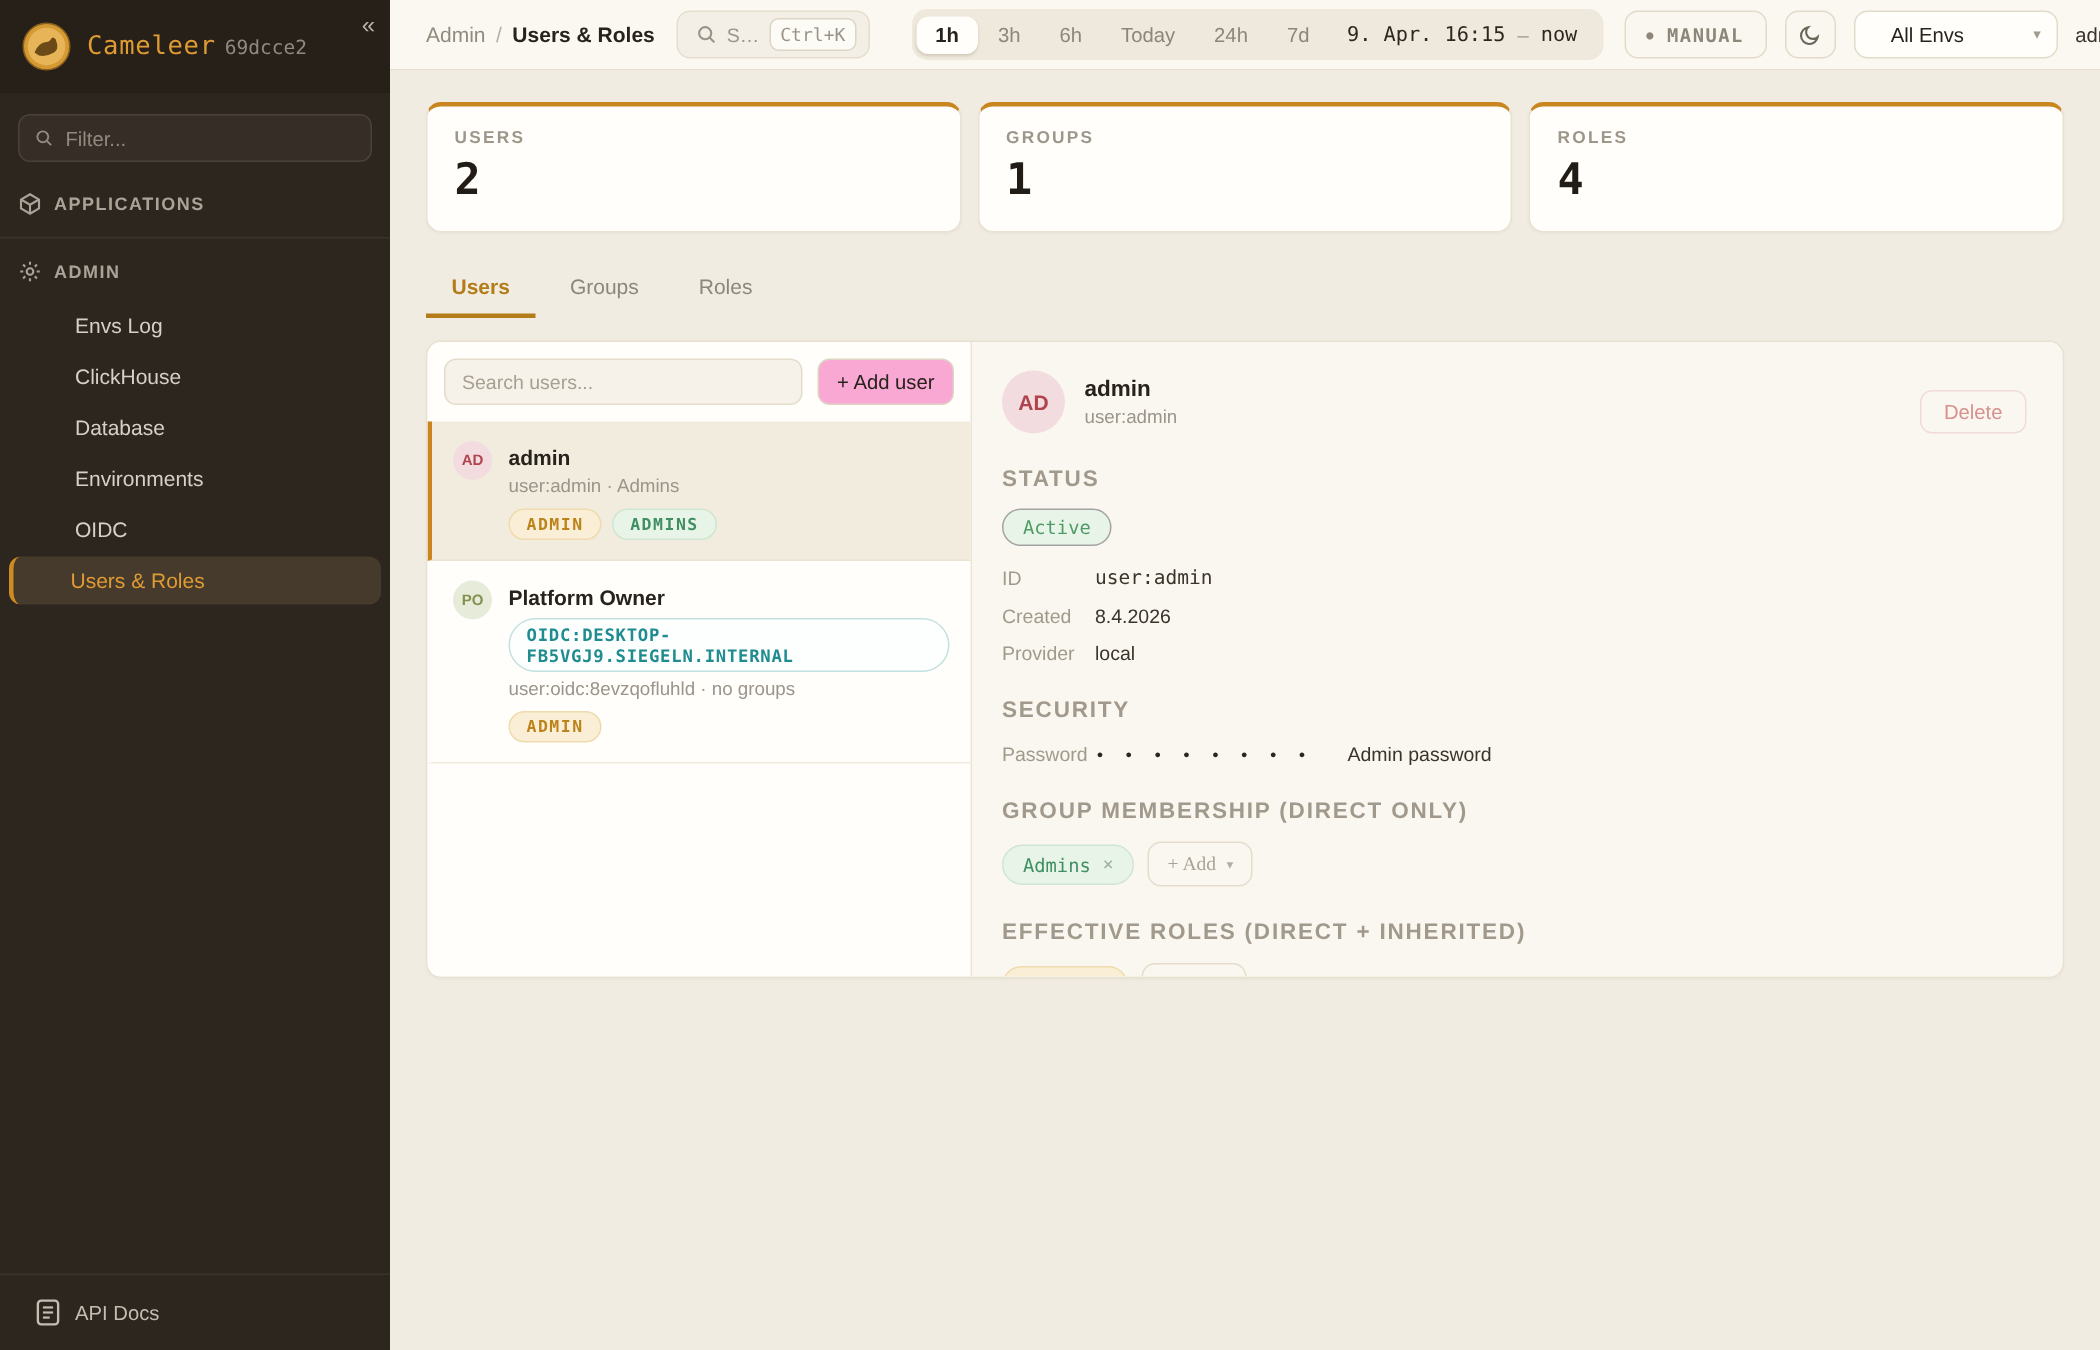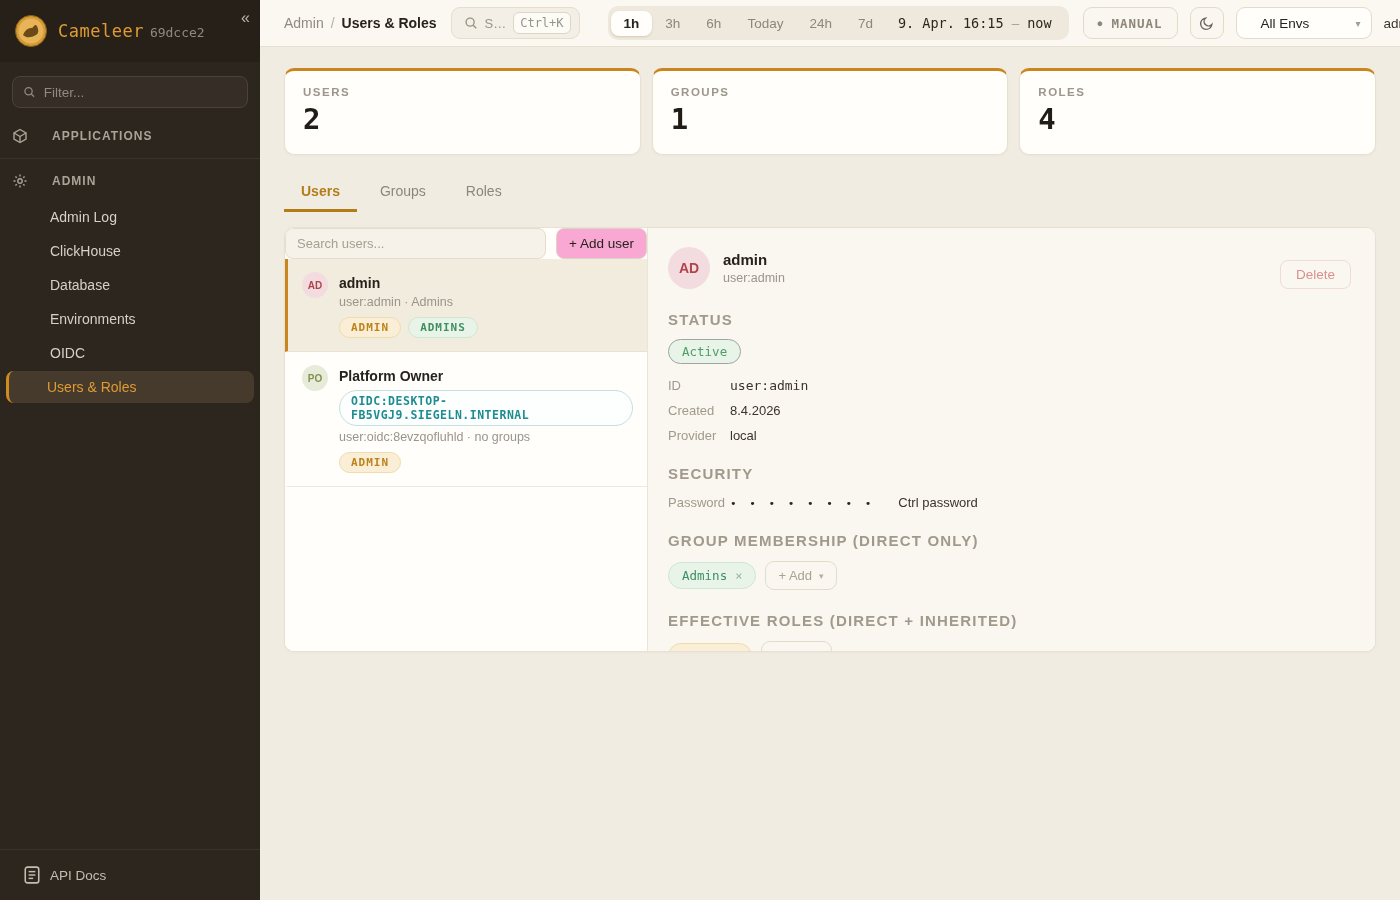--- a/index.html
+++ b/index.html
@@ -13,21 +13,21 @@
   .sidebar { width:260px; background:#2d261f; color:#d9d3ca; display:flex; flex-direction:column; flex-shrink:0; position:relative; }
   .sb-header { height:62px; background:#272018; display:flex; align-items:center; gap:10px; padding:0 14px; }
   .logo-badge { width:34px; height:34px; flex-shrink:0; }
   .brand { font-family:"DejaVu Sans Mono", monospace; font-weight:normal; font-size:17px; color:#e09b33; letter-spacing:.5px; }
   .build { font-family:"DejaVu Sans Mono", monospace; font-size:13px; color:#8f897f; margin-left:6px; }
   .collapse-btn { position:absolute; top:10px; right:10px; background:none; border:none; color:#b9b2a8; font-size:16px; cursor:pointer; line-height:1; }
   .sb-filter { padding:14px 12px 10px; }
   .filter-box { display:flex; align-items:center; gap:8px; background:#362e26; border:1px solid #4a4138; border-radius:8px; height:32px; padding:0 10px; }
   .filter-box input { background:transparent; border:none; outline:none; color:#d9d3ca; font-size:13.5px; width:100%; font-family:"Liberation Sans", sans-serif; }
   .filter-box input::placeholder { color:#918a80; }
-  .sb-section { display:flex; align-items:center; gap:24px; padding:10px 12px; font-size:12px; font-weight:bold; letter-spacing:1px; color:#aaa398; }
+  .sb-section { display:flex; align-items:center; gap:8px; padding:10px 12px; font-size:12px; font-weight:bold; letter-spacing:1px; color:#aaa398; }
   .sb-divider { border:none; border-top:1px solid #3b342b; margin:4px 0; }
   .sb-item { display:block; padding:8px 12px 8px 41px; font-size:14px; color:#d6d0c7; cursor:pointer; margin:2px 6px; border-radius:8px; border-left:3px solid transparent; }
   .sb-item.active { background:#453a2b; color:#e09b33; border-left:3px solid #cf8b21; padding-left:38px; }
   .sb-footer { margin-top:auto; border-top:1px solid #3b342b; padding:16px 24px; display:flex; align-items:center; gap:10px; font-size:13.5px; color:#c4bdb2; }
   .icon-svg { display:inline-block; vertical-align:middle; }
 
   
   .main { flex:1; display:flex; flex-direction:column; min-width:0; }
   .topbar { height:47px; background:#fbf8f2; border-bottom:1px solid #e7e0d2; display:flex; align-items:center; padding:0 24px; gap:14px; flex-shrink:0; }
   .breadcrumb { display:flex; align-items:center; gap:7px; font-size:14px; white-space:nowrap; }
@@ -65,21 +65,21 @@
   .stat-value { font-family:"DejaVu Sans Mono", monospace; font-weight:bold; font-size:29px; color:#211c15; margin-top:4px; }
 
   
   .tabs { margin-top:20px; display:flex; gap:6px; }
   .tab { border:none; background:none; font-size:14px; color:#8d867a; padding:8px 17px 10px; cursor:pointer; border-bottom:3px solid transparent; font-family:"Liberation Sans", sans-serif; }
   .tab.active { color:#b37c19; font-weight:bold; border-bottom:3px solid #b37c19; }
 
   
   .main-card { margin-top:15px; height:425px; display:flex; background:#fffefb; border:1px solid #e8e1d2; border-radius:10px; overflow:hidden; box-shadow:0 1px 2px rgba(120,100,60,.05); }
   .list-col { width:363px; flex-shrink:0; border-right:1px solid #ece5d7; display:flex; flex-direction:column; background:#fffefb; }
-  .list-toolbar { display:flex; gap:10px; }
+  .list-toolbar { display:flex; gap:10px; padding:11px; }
   .list-search { flex:1; background:#f6f2e9; border:1px solid #e5ddcc; border-radius:8px; height:31px; padding:0 11px; font-size:13px; color:#2c261e; outline:none; font-family:"Liberation Sans", sans-serif; }
   .list-search::placeholder { color:#a69f92; }
   .add-user-btn { background:#f9a8d4; border:1px solid #ddd5c4; border-radius:8px; padding:0 12px; font-size:13.5px; color:#27221b; cursor:pointer; white-space:nowrap; font-family:"Liberation Sans", sans-serif; }
   .user-item { display:flex; gap:11px; padding:13px 14px; border-left:3px solid transparent; border-bottom:1px solid #efe9dc; cursor:pointer; }
   .user-item.selected { background:#f2ecdf; border-left:3px solid #c9861f; border-bottom-color:#e9e2d2; }
   .ui-name { font-size:14px; font-weight:bold; color:#27221b; padding-top:3px; }
   .ui-sub { font-size:12.5px; color:#9b948a; margin-top:4px; }
   .ui-badges { display:flex; gap:7px; margin-top:8px; }
   .pill { display:inline-flex; align-items:center; font-family:"DejaVu Sans Mono", monospace; font-size:11px; font-weight:bold; letter-spacing:1px; border-radius:999px; padding:3px 11px; }
   .pill.amber { color:#bd831b; background:#faefd6; border:1px solid #eedcae; }
@@ -100,21 +100,21 @@
   .d-value { color:#3a342b; }
   .d-value.mono { font-family:"DejaVu Sans Mono", monospace; font-size:13px; }
   .pw-dots { font-family:"DejaVu Sans Mono", monospace; letter-spacing:3px; color:#2c261e; font-size:11px; }
   .reset-link { margin-left:24px; color:#3a342b; font-size:13px; cursor:pointer; }
   .chip-row { display:flex; gap:9px; margin-top:12px; align-items:center; }
   .chip { display:inline-flex; align-items:center; gap:8px; font-family:"DejaVu Sans Mono", monospace; font-size:12.5px; border-radius:999px; padding:5px 13px; cursor:default; }
   .chip.green { color:#3f8f62; background:#e9f4e9; border:1px solid #cfe6d2; }
   .chip.amber { color:#bd831b; background:#faefd6; border:1px solid #eedcae; font-weight:bold; font-size:11.5px; letter-spacing:1px; }
   .chip .x { color:#9bb39c; cursor:pointer; font-size:12px; }
   .chip.amber .x { color:#cdb183; }
-  .add-chip-btn { display:inline-flex; align-items:center; gap:7px; background:transparent; border:1px solid #e3dccb; border-radius:9px; color:#aaa294; font-size:13px; padding:6px 12px; cursor:pointer; font-family:Liberation Sans, sans-serif; }
+  .add-chip-btn { display:inline-flex; align-items:center; gap:7px; background:transparent; border:1px solid #e3dccb; border-radius:9px; color:#aaa294; font-size:13px; padding:6px 12px; cursor:pointer; font-family:Liberation Serif, serif; }
   .add-chip-btn .caret { font-size:9px; color:#b6afa1; }
 </style>
 </head>
 <body>
 
 <div class="app">
 
   <aside class="sidebar">
     <div class="sb-header">
       <svg class="logo-badge" viewBox="0 0 34 34">
@@ -148,21 +148,21 @@
         <span>APPLICATIONS</span>
       </div>
       <hr class="sb-divider">
       <div class="sb-section">
         <svg class="icon-svg" width="16" height="16" viewBox="0 0 16 16">
           <circle cx="8" cy="8" r="2.2" fill="none" stroke="#aaa398" stroke-width="1.4"></circle>
           <path d="M8 1.5 V3.5 M8 12.5 V14.5 M1.5 8 H3.5 M12.5 8 H14.5 M3.4 3.4 L4.8 4.8 M11.2 11.2 L12.6 12.6 M12.6 3.4 L11.2 4.8 M4.8 11.2 L3.4 12.6" stroke="#aaa398" stroke-width="1.4"></path>
         </svg>
         <span>ADMIN</span>
       </div>
-      <a class="sb-item">Admin Log</a>
+      <a class="sb-item">Envs Log</a>
       <a class="sb-item">ClickHouse</a>
       <a class="sb-item">Database</a>
       <a class="sb-item">Environments</a>
       <a class="sb-item">OIDC</a>
       <a class="sb-item active">Users &amp; Roles</a>
     </nav>
 
     <div class="sb-footer">
       <svg class="icon-svg" width="16" height="18" viewBox="0 0 14 16">
         <rect x="1" y="1" width="12" height="14" rx="2" fill="none" stroke="#c4bdb2" stroke-width="1.4"></rect>
@@ -308,21 +308,21 @@
             <div class="d-row">
               <span class="d-label">Provider</span>
               <span class="d-value">local</span>
             </div>
           </div>
 
           <div class="d-heading">SECURITY</div>
           <div class="d-row" style="margin-top:13px;">
             <span class="d-label">Password</span>
             <span class="pw-dots">• • • • • • • •</span>
-            <span class="reset-link">Ctrl password</span>
+            <span class="reset-link">Admin password</span>
           </div>
 
           <div class="d-heading">GROUP MEMBERSHIP (DIRECT ONLY)</div>
           <div class="chip-row">
             <span class="chip green">
               <span>Admins</span>
               <span class="x">×</span>
             </span>
             <button class="add-chip-btn">
               <span>+ Add</span>

